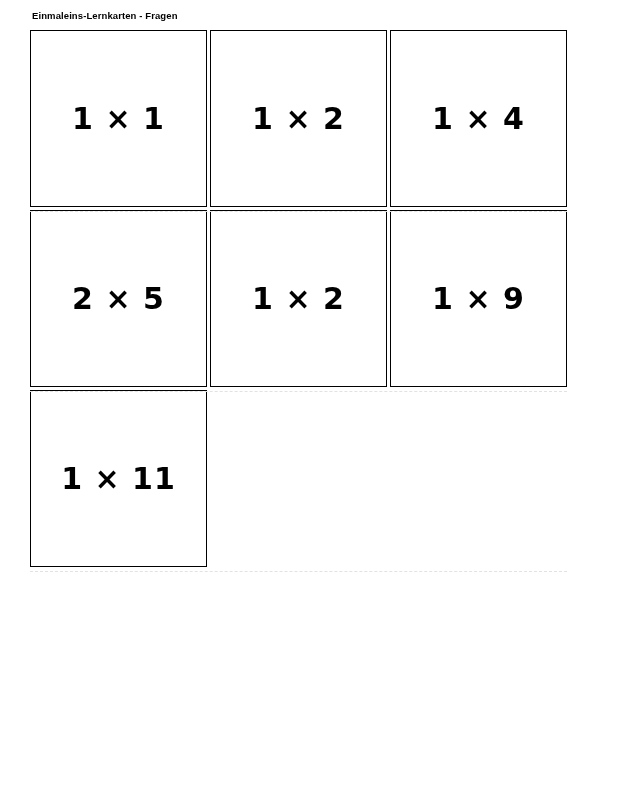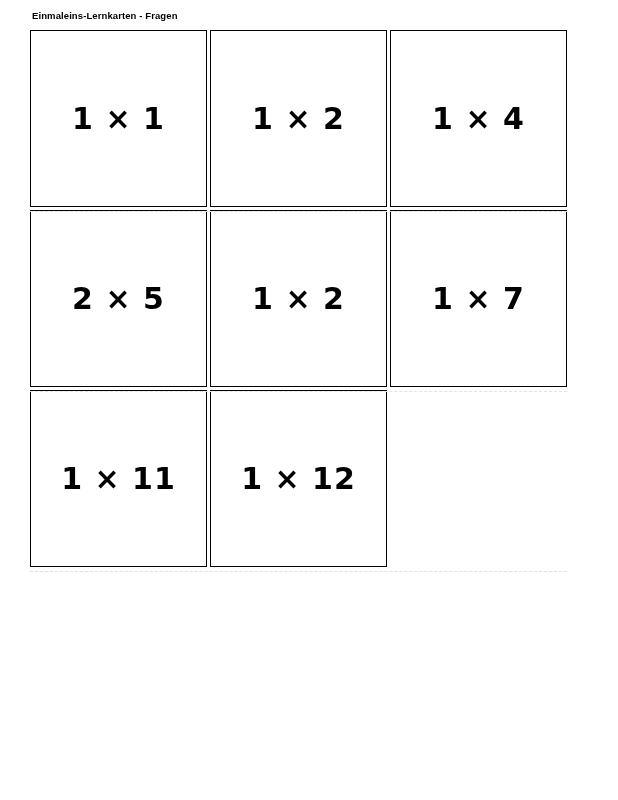--- a/index.html
+++ b/index.html
@@ -112,36 +112,31 @@
     <div class="cell">
       <div class="card">
         <span class="card-text">1 × 2</span>
       </div>
     </div>
 
 
 
     <div class="cell">
       <div class="card">
-        <span class="card-text">1 × 7</span>
+        <span class="card-text">1 × 9</span>
       </div>
     </div>
 
 
     <div class="cell">
       <div class="card">
         <span class="card-text">1 × 11</span>
       </div>
     </div>
 
-    <div class="cell">
-      <div class="card">
-        <span class="card-text">1 × 12</span>
-      </div>
-    </div>
 
   </div>
 
   <div class="cutline" style="top: 211px;"></div>
   <div class="cutline" style="top: 391px;"></div>
   <div class="cutline" style="top: 571px;"></div>
 
 </div>
 
 </body></html>

